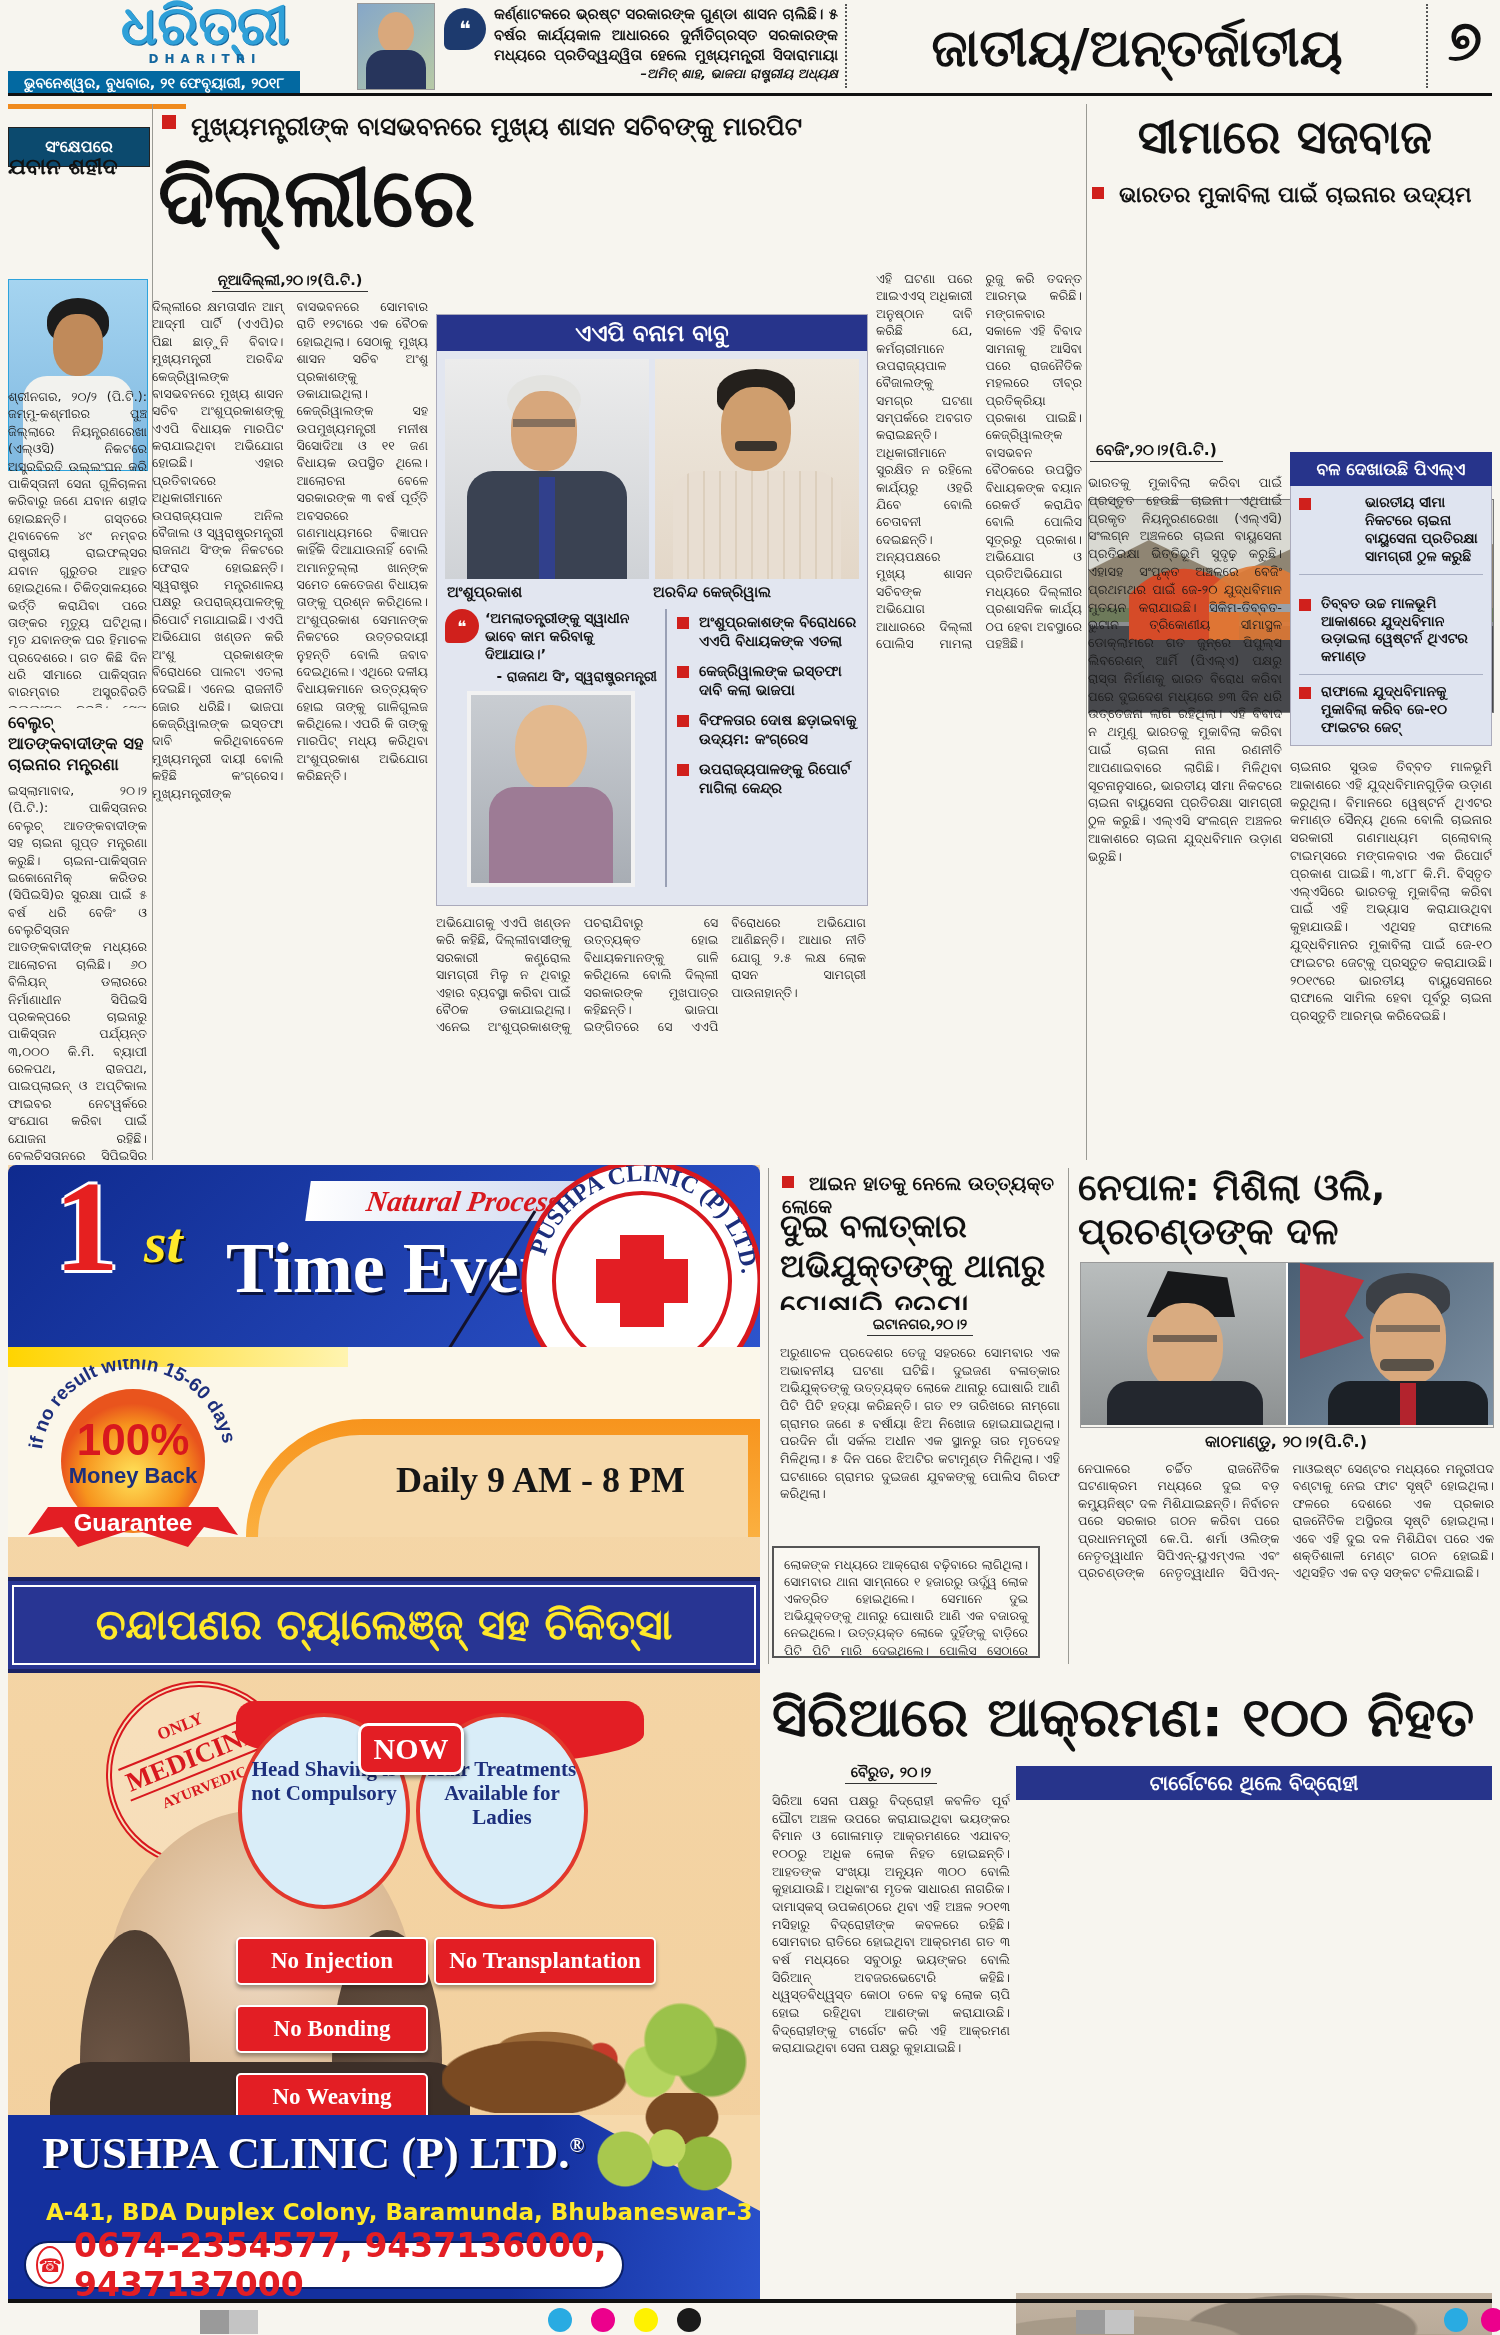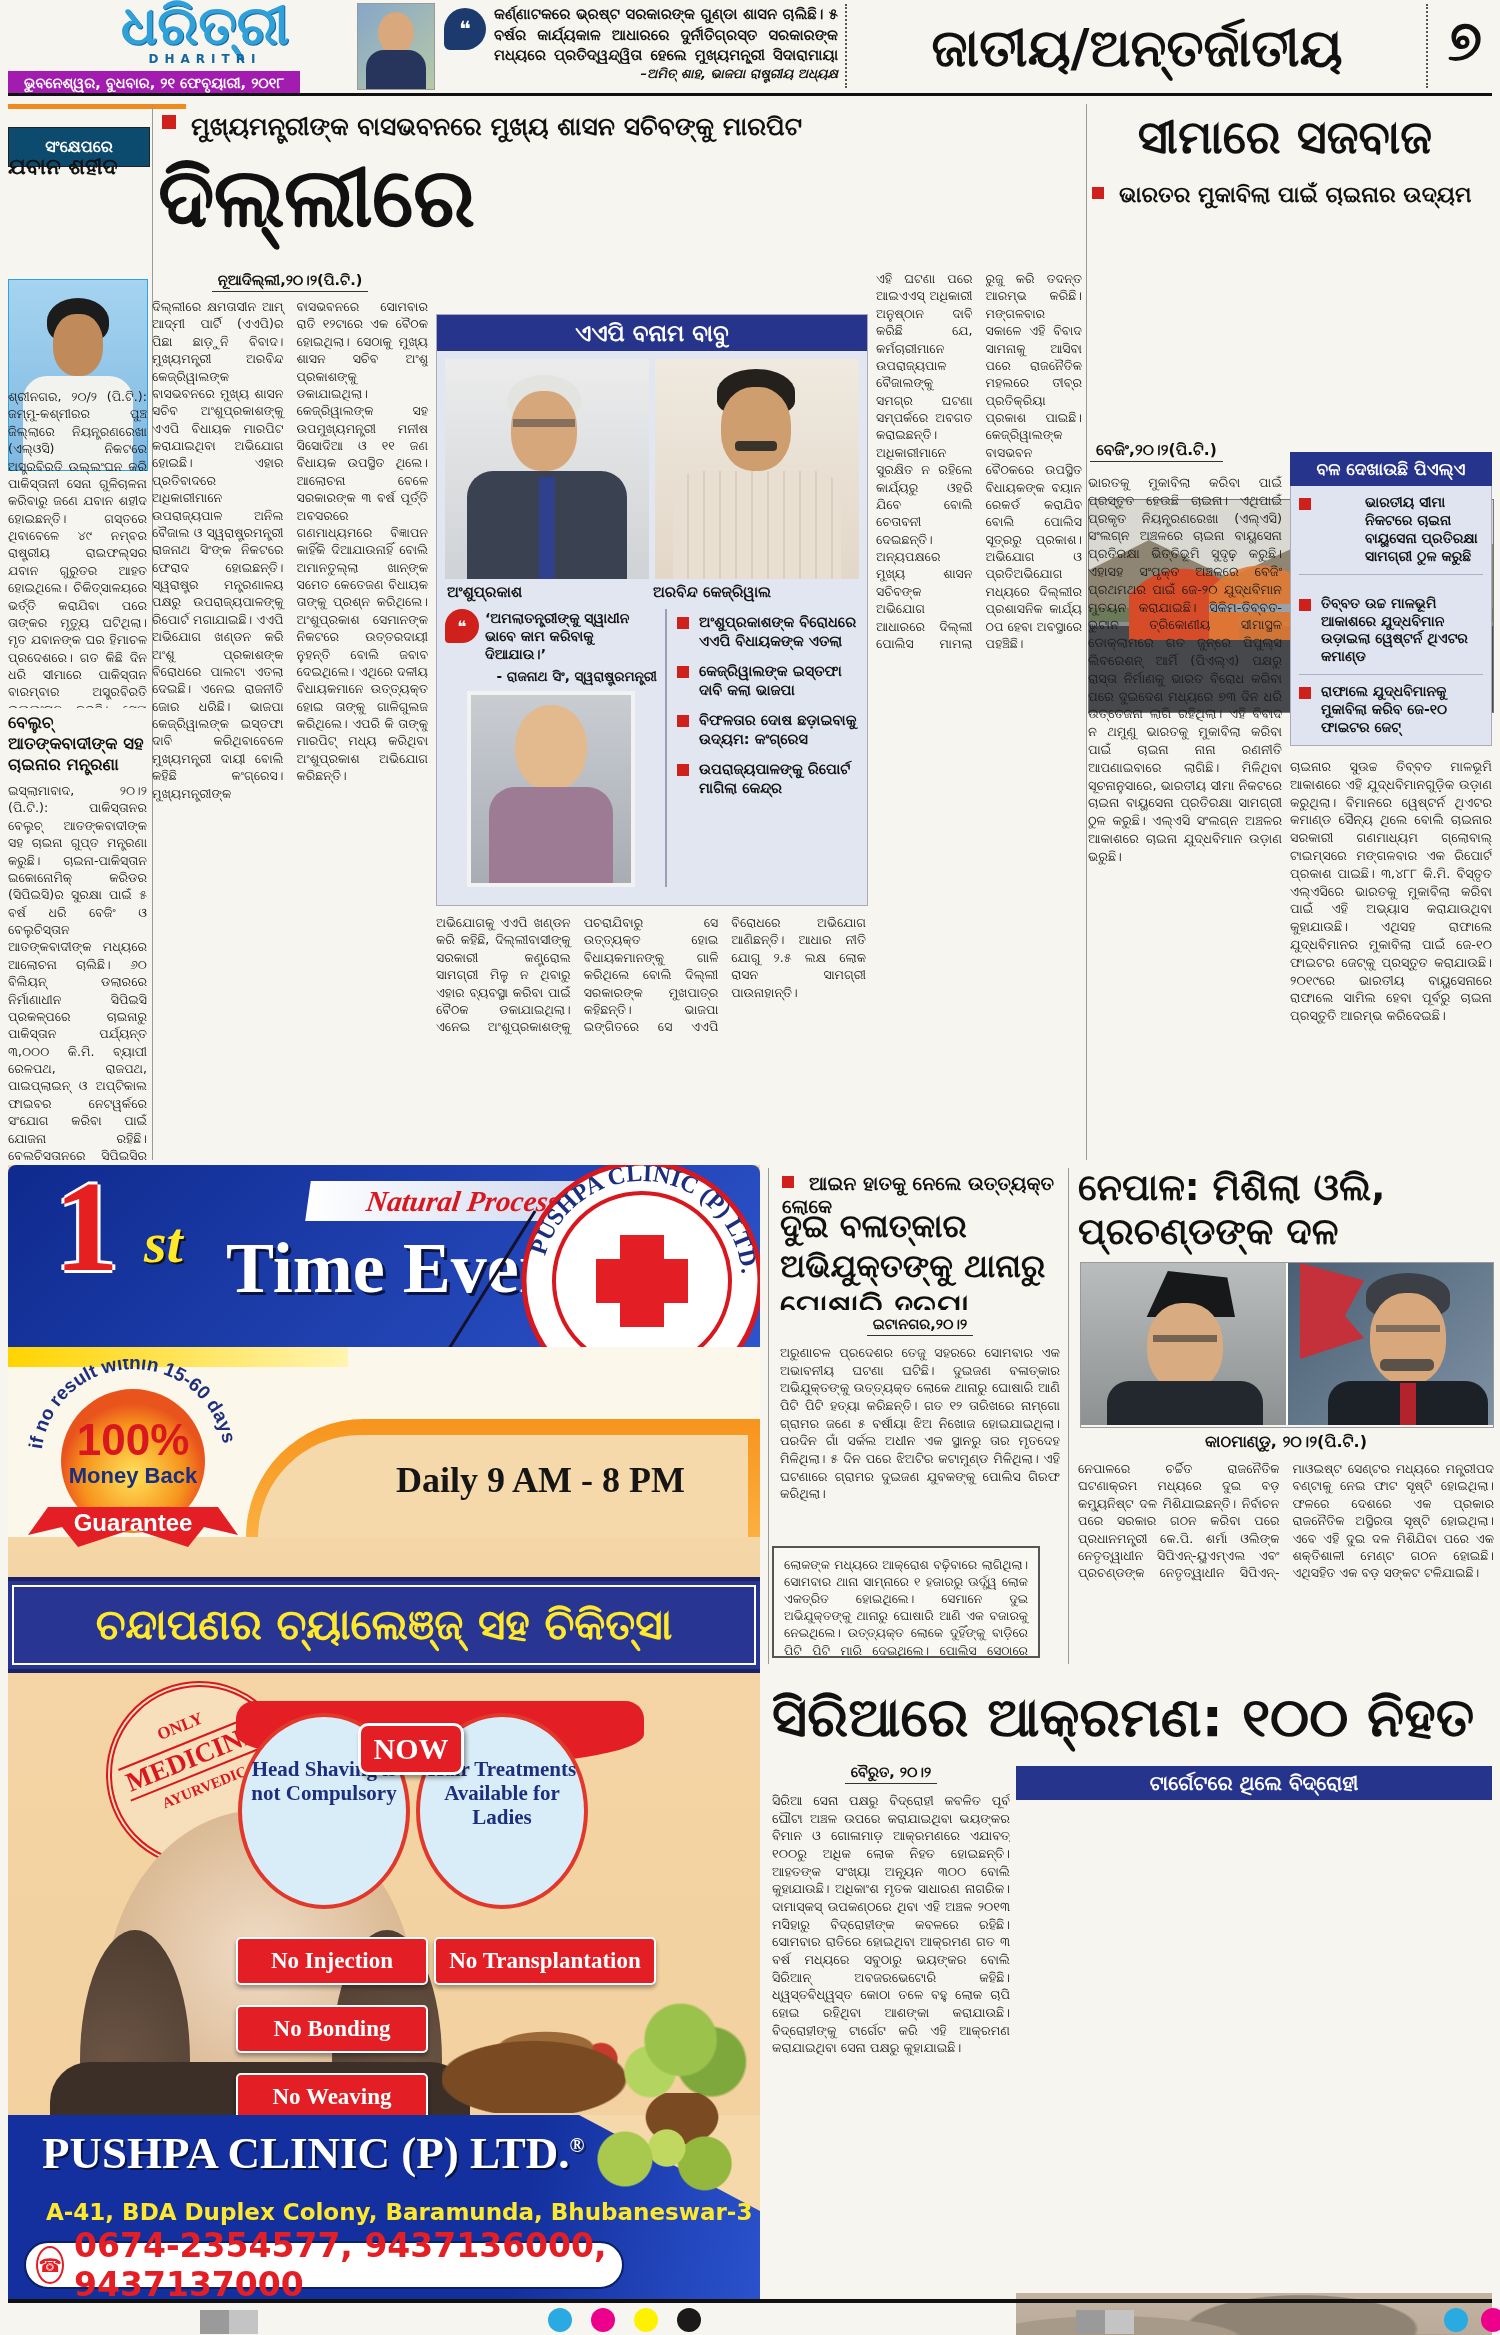--- a/index.html
+++ b/index.html
@@ -28,21 +28,21 @@
 </style>
 </head>
 <body>
 
 <div id="page">
 
   <div class="abs" style="left:60px;top:0px;width:290px;height:68px;text-align:center;">
     <div style="font-size:54px;font-weight:bold;color:#2fa0d8;line-height:52px;text-shadow:1px 1px 0 #14679f;">ଧରିତ୍ରୀ</div>
     <div style="font-size:12px;font-weight:bold;color:#14679f;letter-spacing:6px;">DHARITRI</div>
   </div>
-  <div class="abs ctr" style="left:8px;top:71px;width:292px;height:25px;background:#a21caf;color:#fff;font-size:14.5px;font-weight:bold;line-height:25px;">ଭୁବନେଶ୍ୱର, ବୁଧବାର, ୨୧ ଫେବୃୟାରୀ, ୨୦୧୮</div>
+  <div class="abs ctr" style="left:8px;top:71px;width:292px;height:25px;background:#0369a1;color:#fff;font-size:14.5px;font-weight:bold;line-height:25px;">ଭୁବନେଶ୍ୱର, ବୁଧବାର, ୨୧ ଫେବୃୟାରୀ, ୨୦୧୮</div>
 
   <div class="abs photo" style="left:357px;top:3px;width:76px;height:85px;background:linear-gradient(135deg,#86a7c8,#b7c9a6);border:1px solid #999;">
     <div class="abs" style="left:20px;top:8px;width:36px;height:42px;border-radius:50%;background:#d9a87c;"></div>
     <div class="abs" style="left:8px;top:46px;width:60px;height:40px;border-radius:18px 18px 0 0;background:#27355c;"></div>
   </div>
 
   <div class="abs" style="left:444px;top:8px;width:42px;height:42px;border-radius:50% 50% 50% 6px;background:#1d3a6e;color:#fff;text-align:center;font-size:22px;line-height:44px;">❝</div>
   <div class="abs just ovh" style="left:494px;top:4px;width:344px;height:60px;font-size:14.8px;font-weight:bold;line-height:1.4;">କର୍ଣ୍ଣାଟକରେ ଭ୍ରଷ୍ଟ ସରକାରଙ୍କ ଗୁଣ୍ଡା ଶାସନ ଚାଲିଛି। ୫ ବର୍ଷର କାର୍ଯ୍ୟକାଳ ଆଧାରରେ ଦୁର୍ନୀତିଗ୍ରସ୍ତ ସରକାରଙ୍କ ମଧ୍ୟରେ ପ୍ରତିଦ୍ୱନ୍ଦ୍ୱିତା ହେଲେ ମୁଖ୍ୟମନ୍ତ୍ରୀ ସିଦାରାମାୟା ଶ୍ରେଷ୍ଠ ପୁରସ୍କାର ପାଇବେ।</div>
   <div class="abs" style="left:560px;top:66px;width:278px;text-align:right;font-size:13px;font-weight:bold;font-style:italic;">–ଅମିତ୍ ଶାହ, ଭାଜପା ରାଷ୍ଟ୍ରୀୟ ଅଧ୍ୟକ୍ଷ</div>
 

